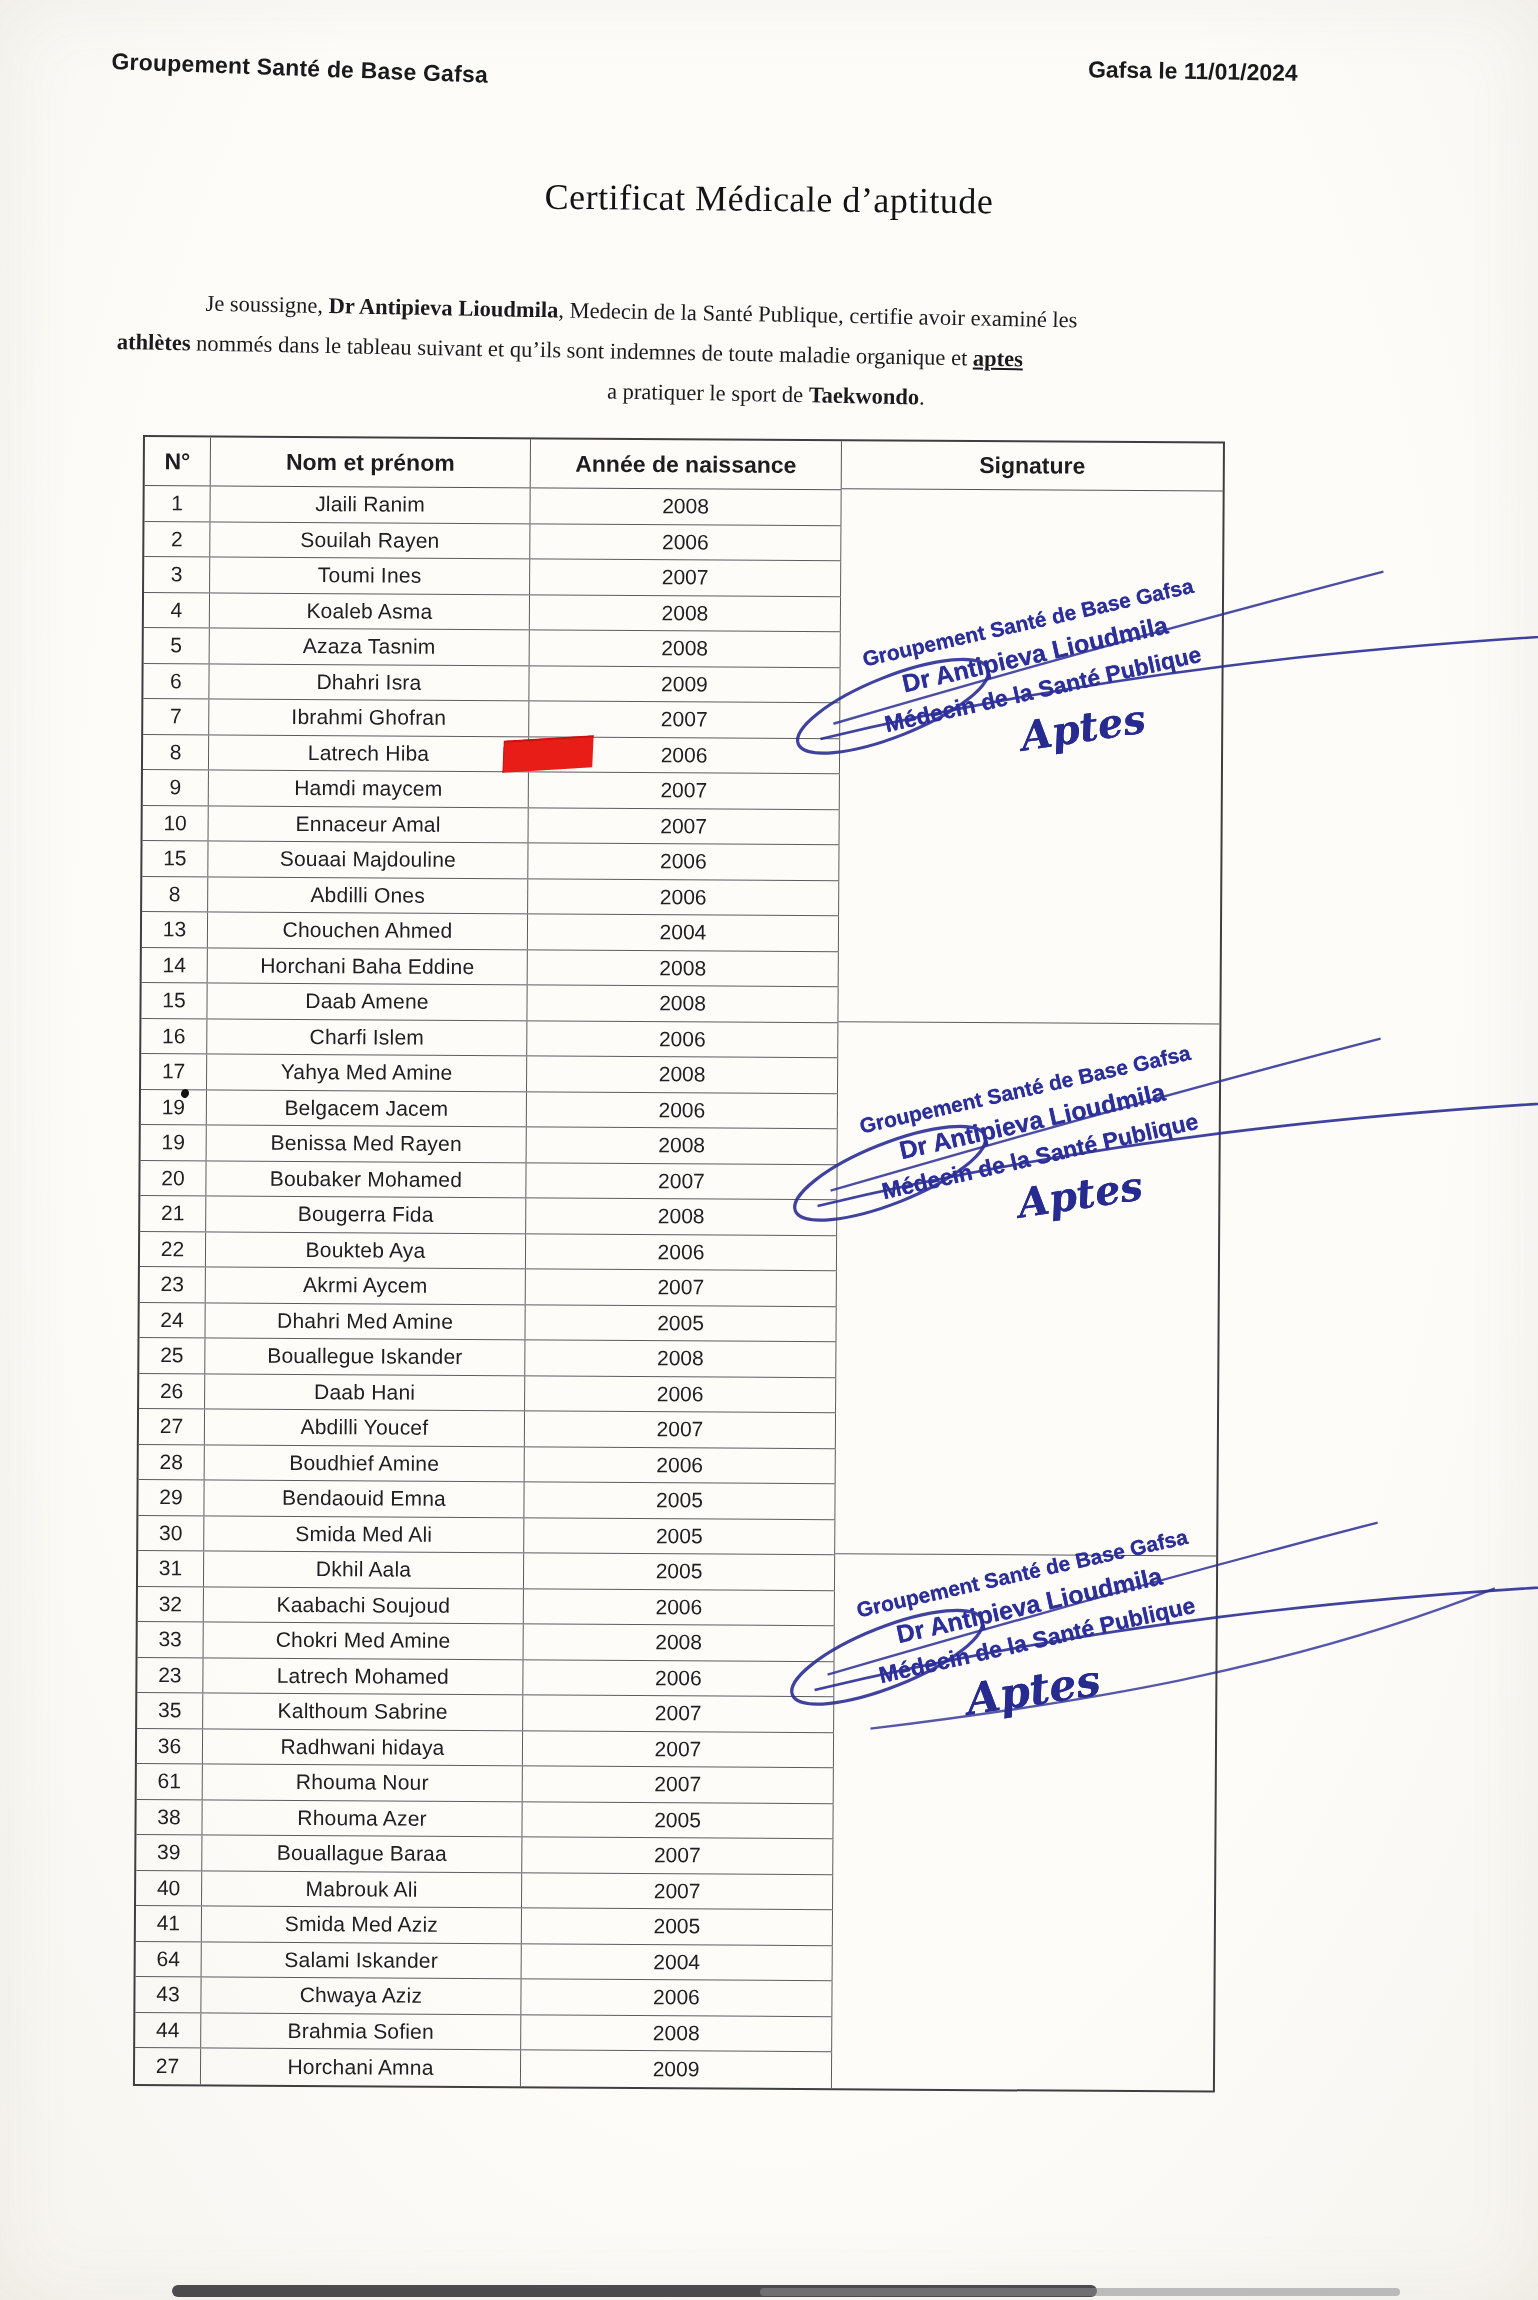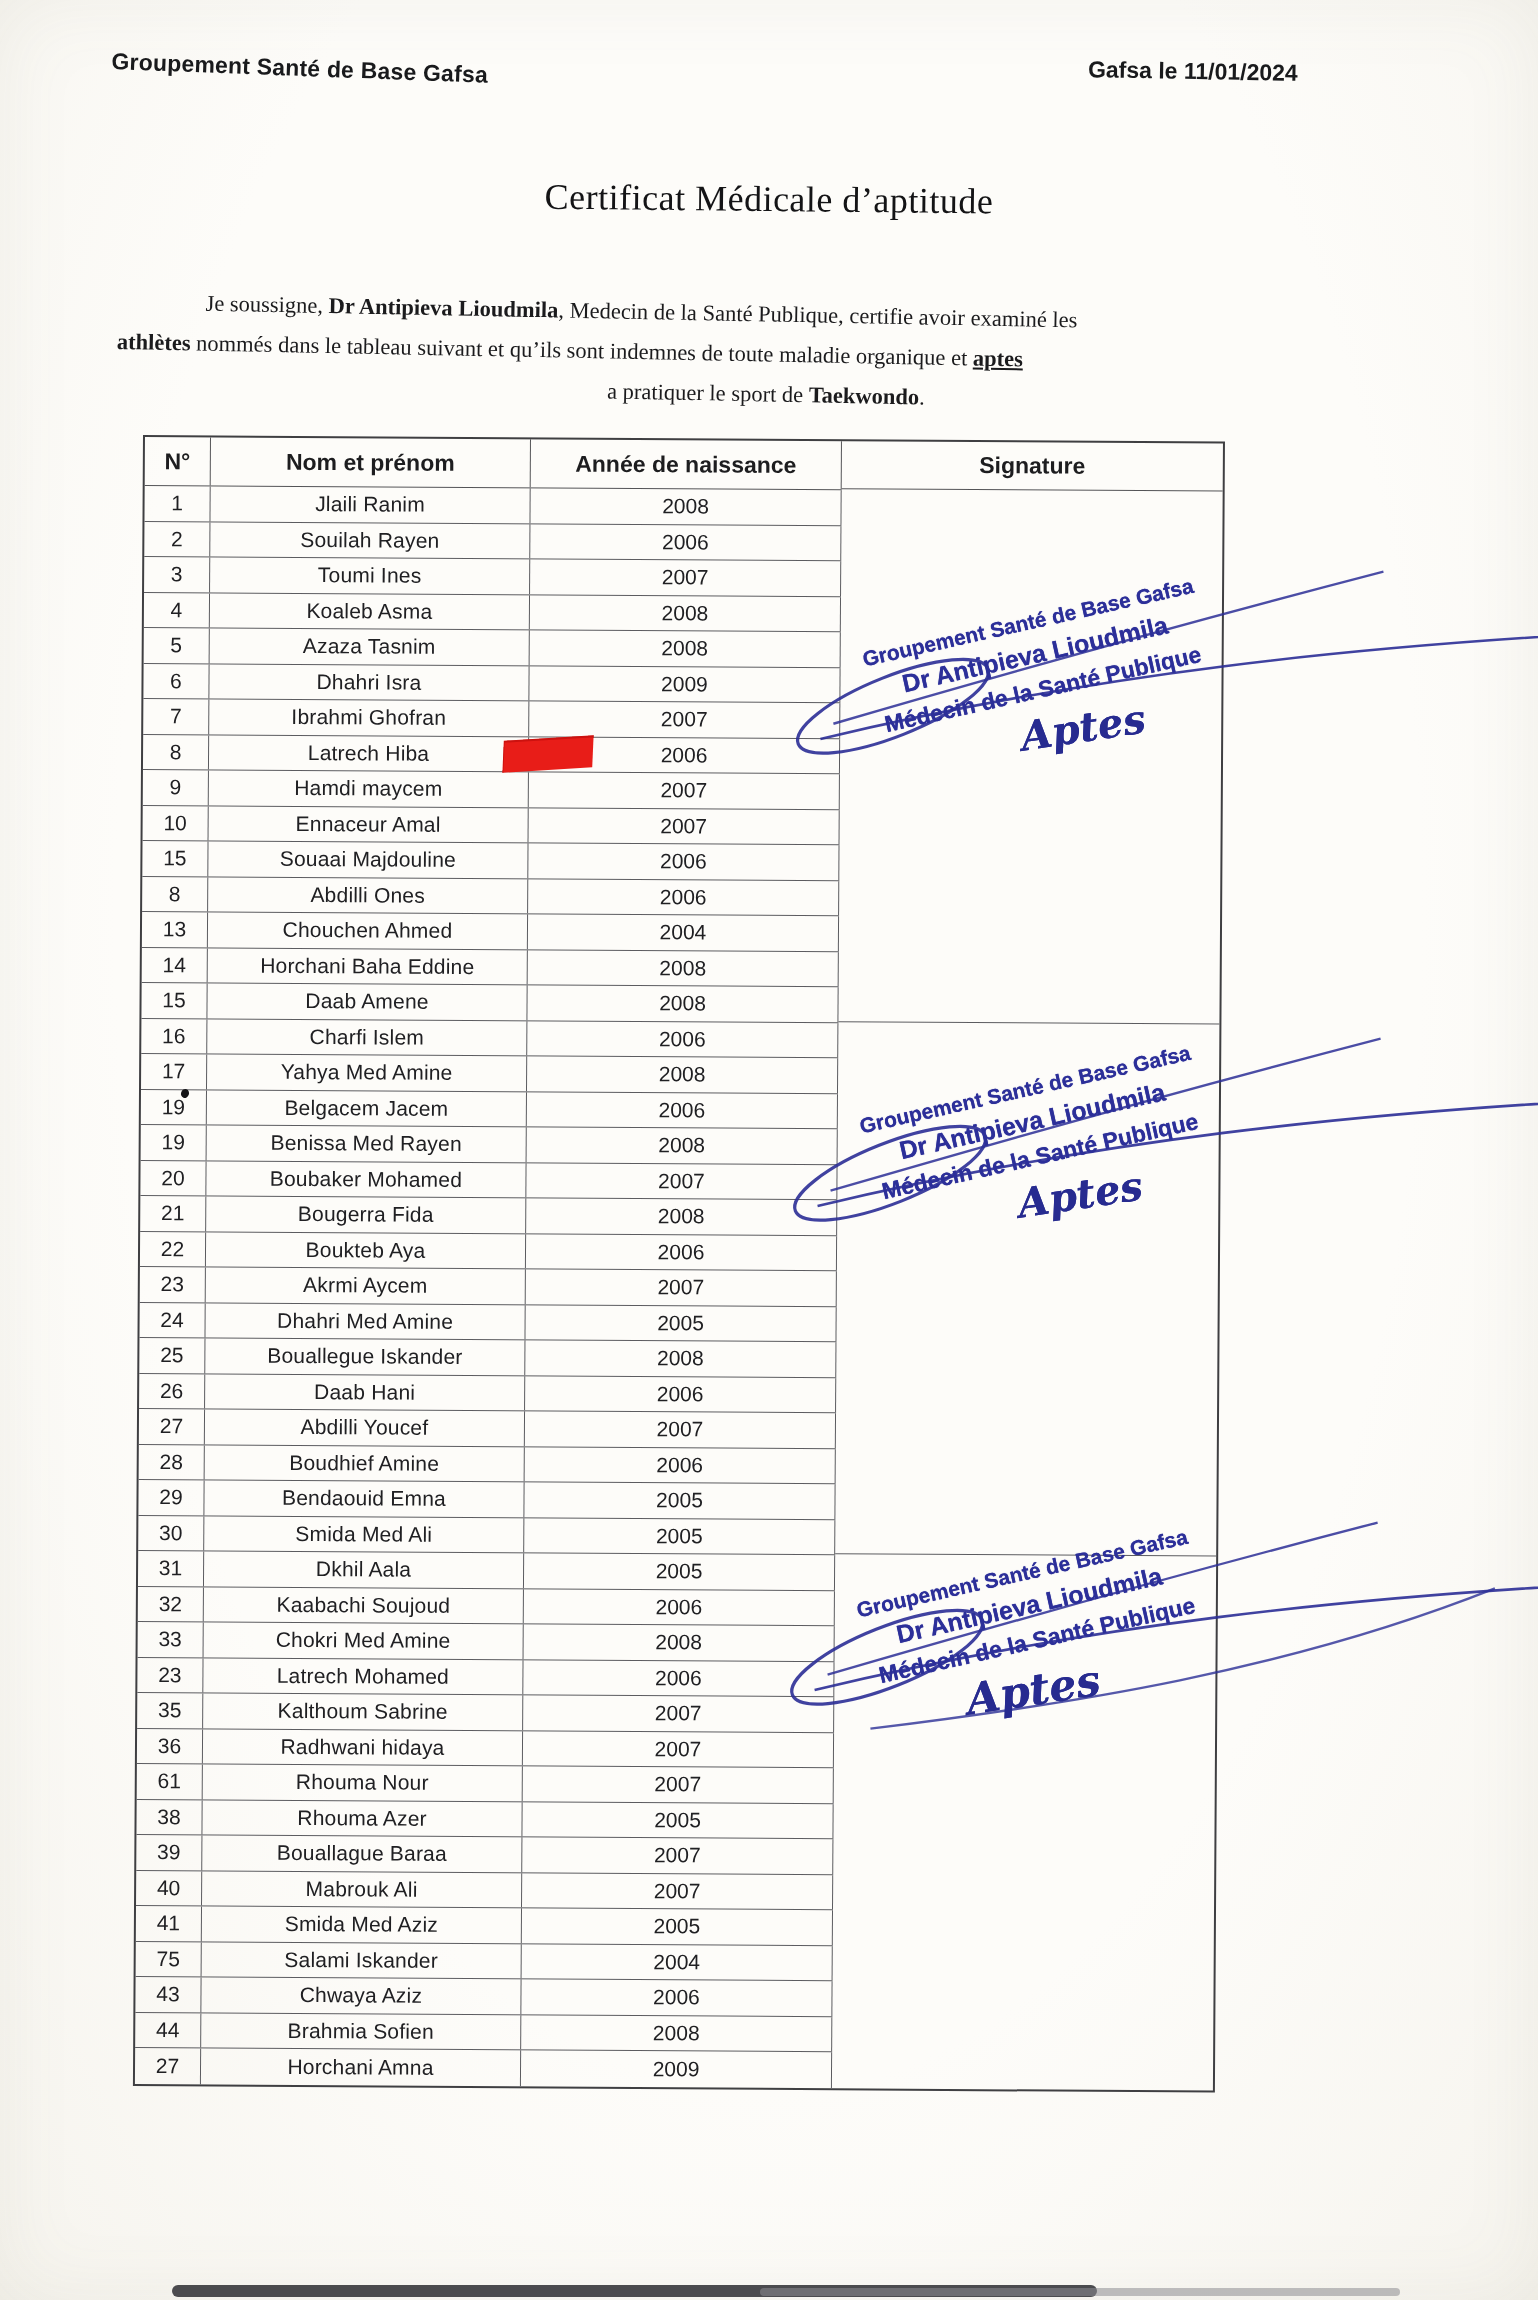--- a/index.html
+++ b/index.html
@@ -306,21 +306,21 @@
               <div class="tcell n">40</div>
               <div class="tcell name">Mabrouk Ali</div>
               <div class="tcell year">2007</div>
             </div>
             <div class="trow">
               <div class="tcell n">41</div>
               <div class="tcell name">Smida Med Aziz</div>
               <div class="tcell year">2005</div>
             </div>
             <div class="trow">
-              <div class="tcell n">75</div>
+              <div class="tcell n">64</div>
               <div class="tcell name">Salami Iskander</div>
               <div class="tcell year">2004</div>
             </div>
             <div class="trow">
               <div class="tcell n">43</div>
               <div class="tcell name">Chwaya Aziz</div>
               <div class="tcell year">2006</div>
             </div>
             <div class="trow">
               <div class="tcell n">44</div>

